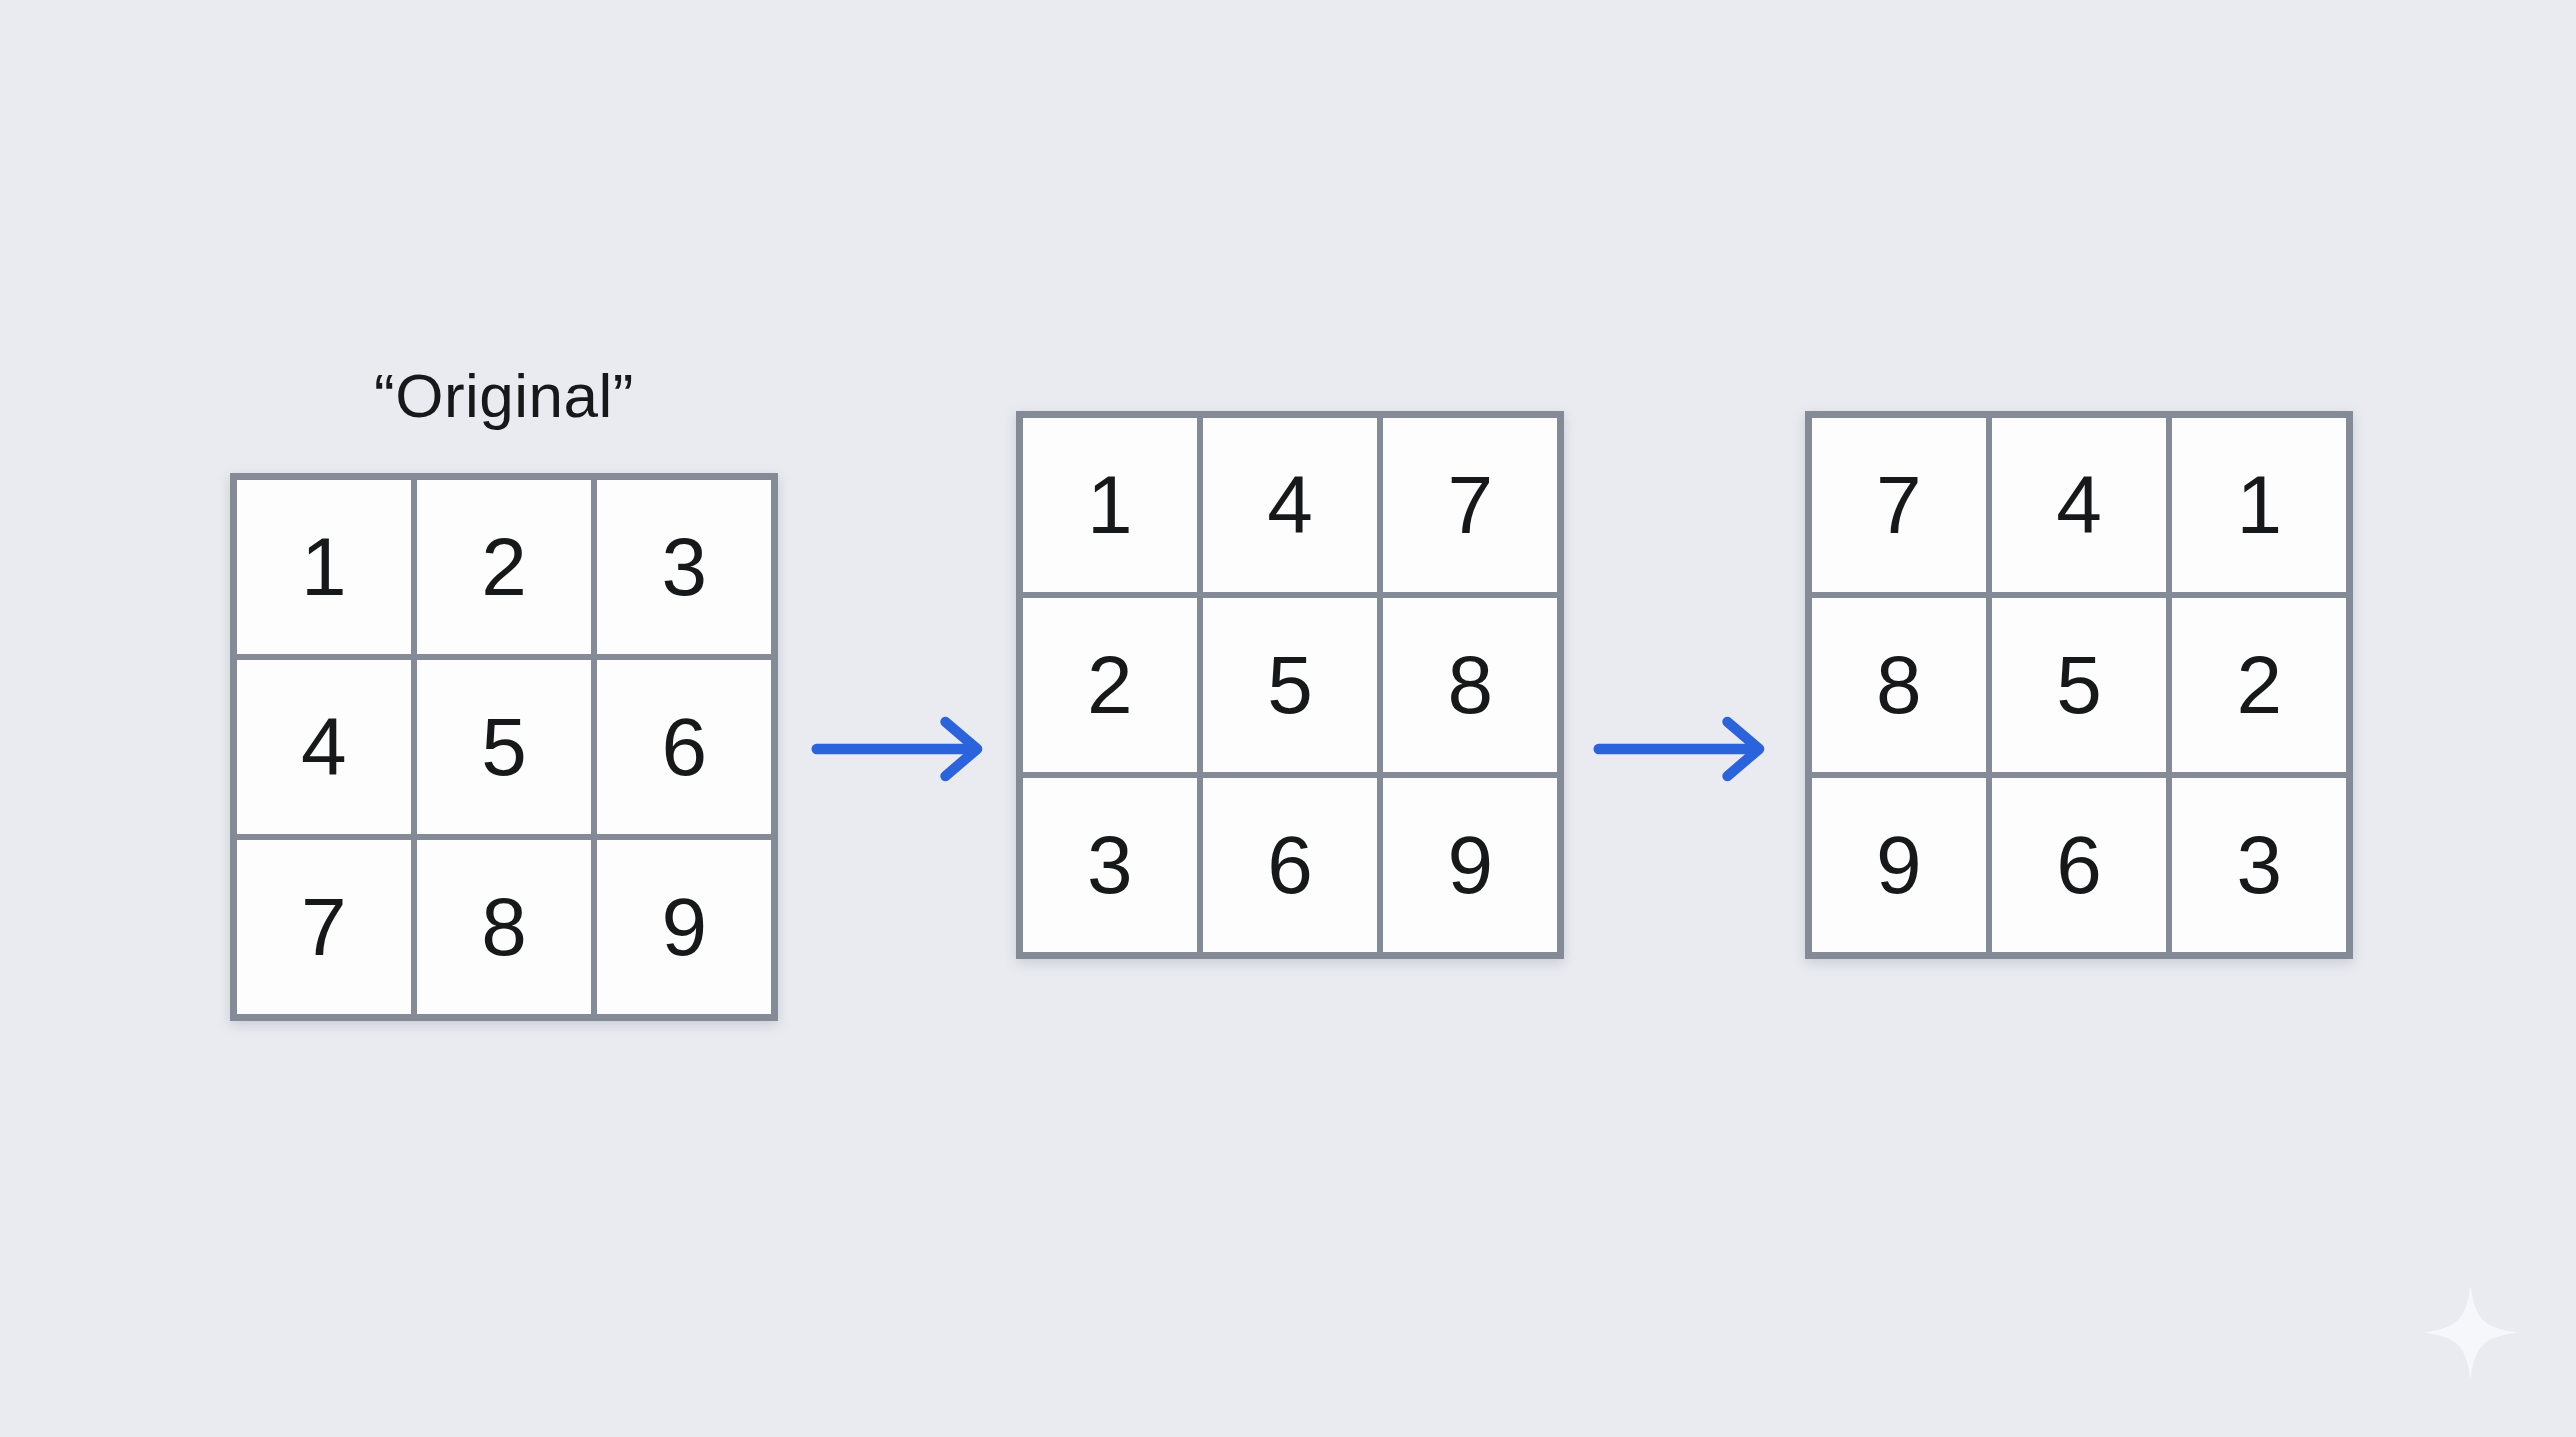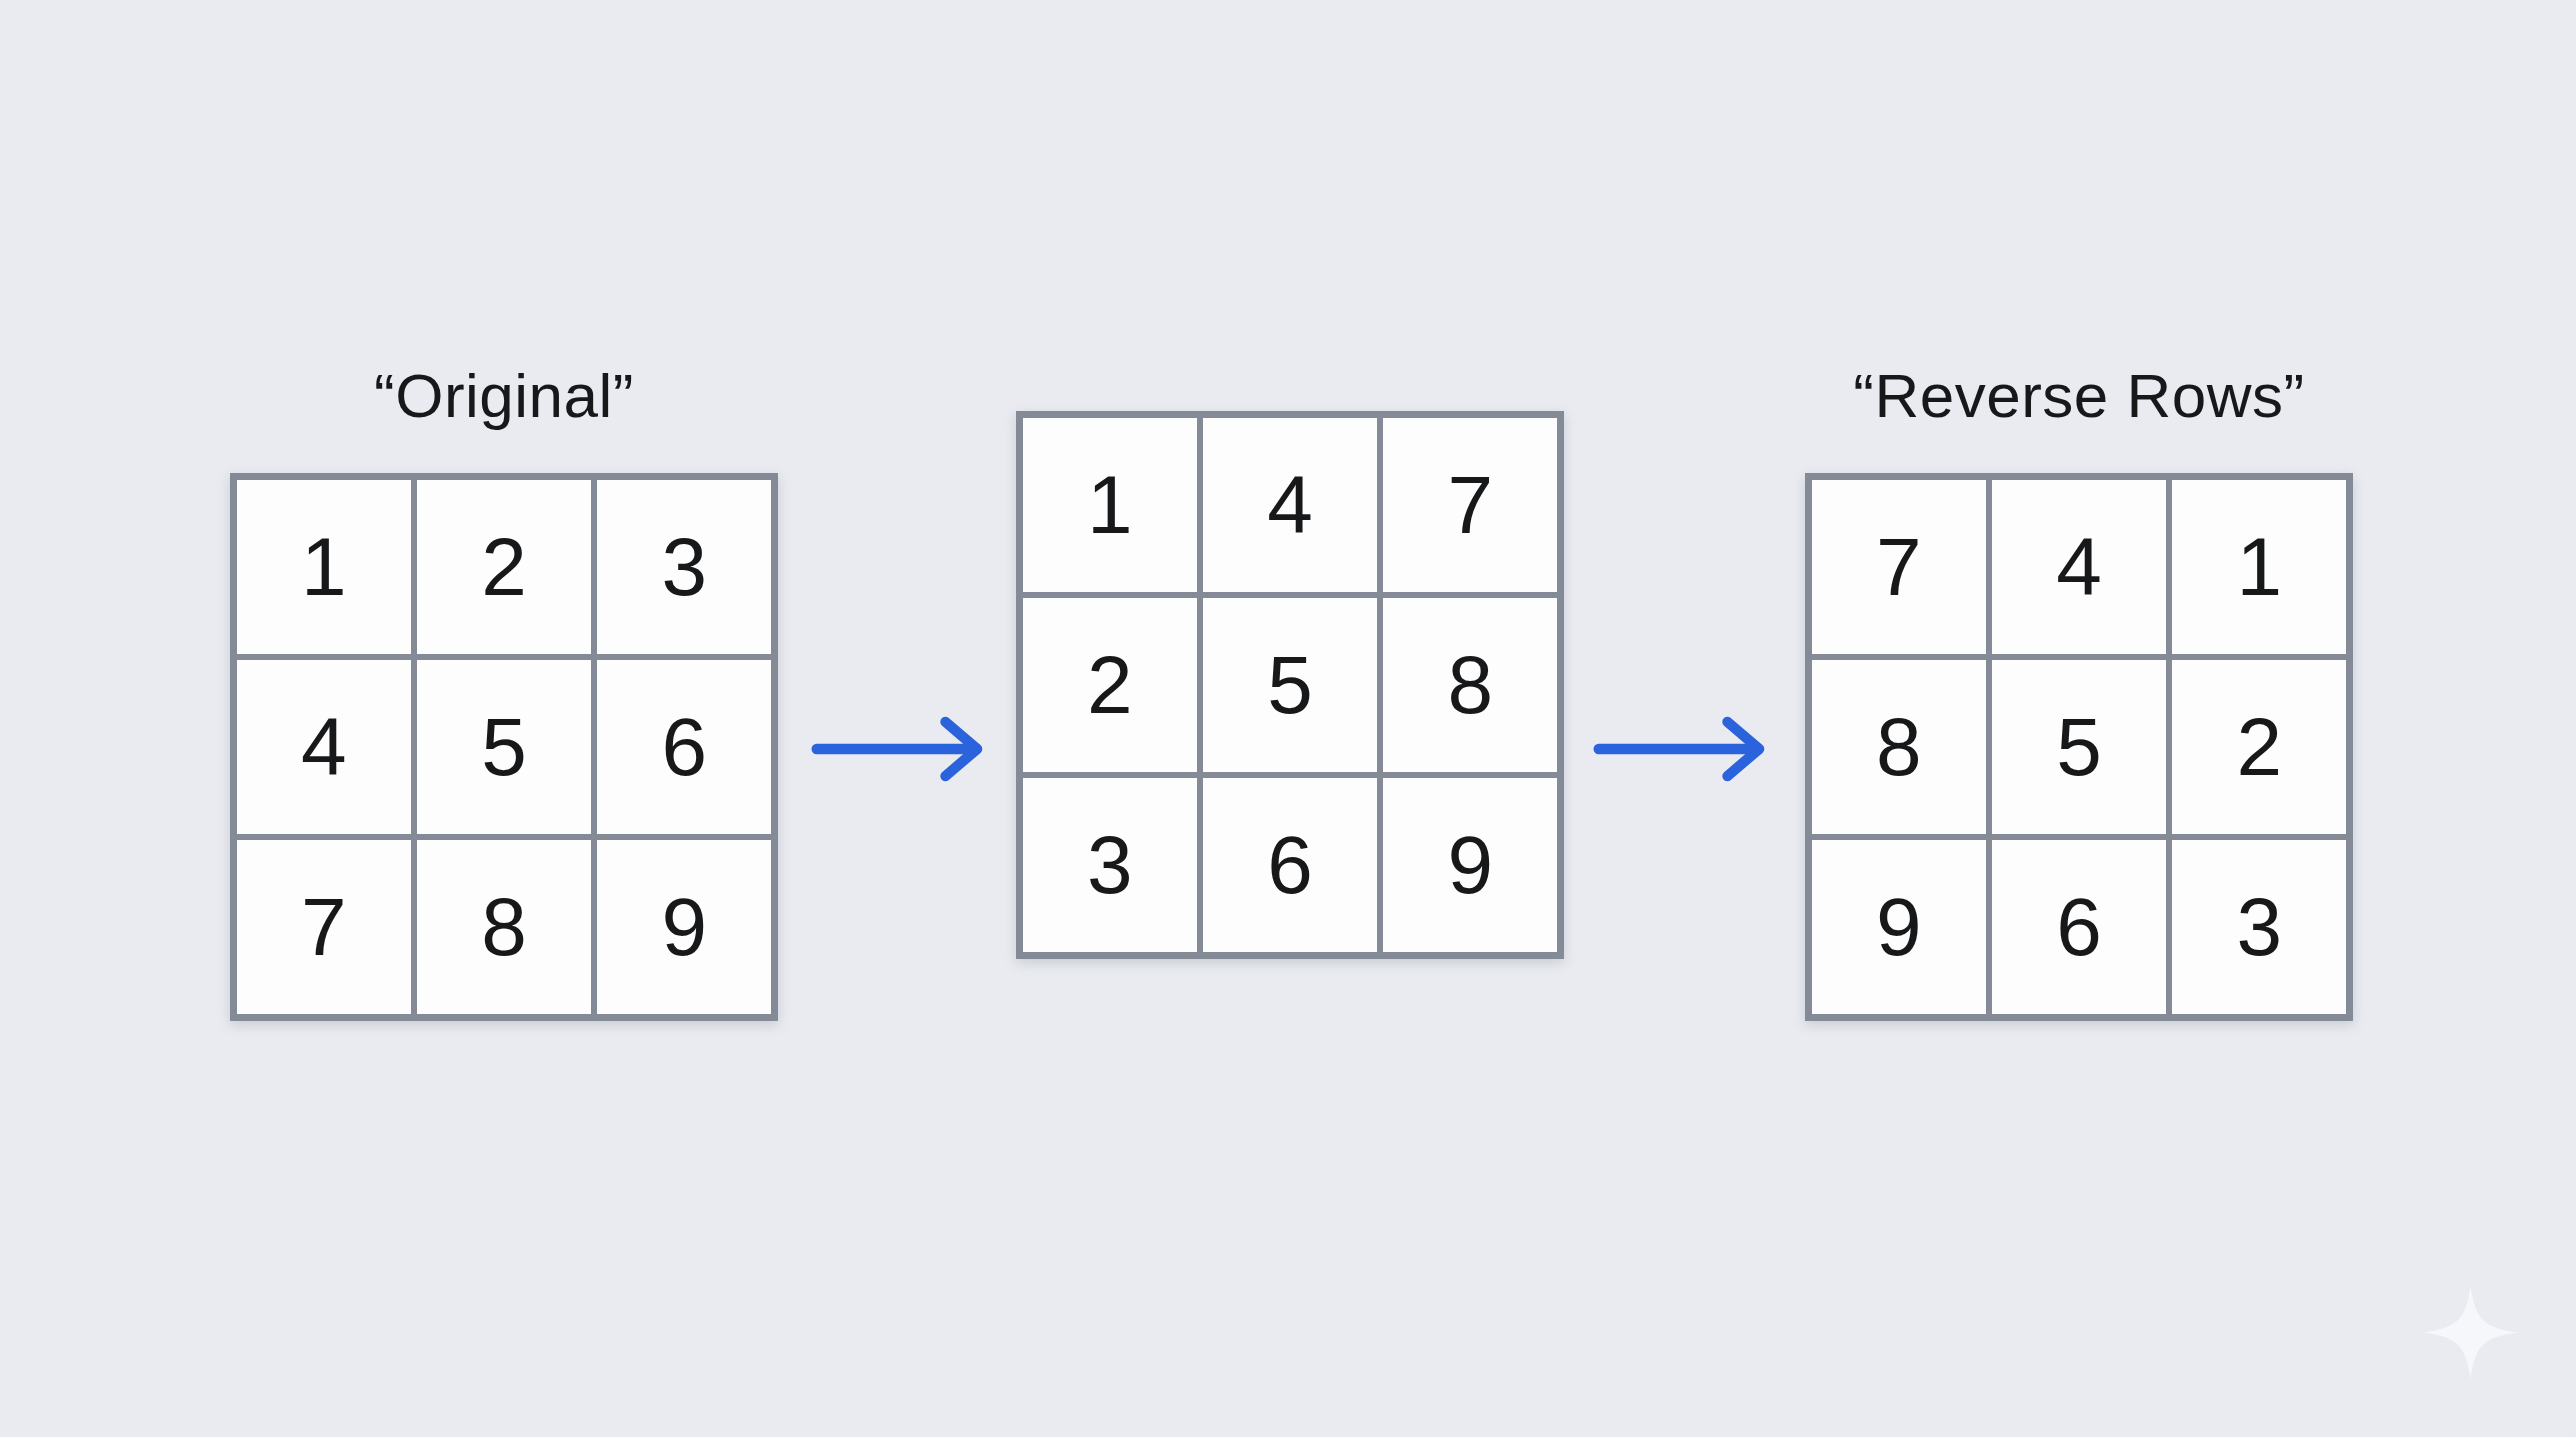--- a/index.html
+++ b/index.html
@@ -113,21 +113,20 @@
       <div class="cell">9</div>
     </div>
   </section>
 
   <svg class="arrow" style="left:1591px; top:693px" viewBox="0 0 200 120" aria-hidden="true">
     <line x1="8" y1="60" x2="174" y2="60"></line>
     <polyline points="146,31 180,60 146,89"></polyline>
   </svg>
 
   <section class="panel" style="left:1805px">
-    <div class="panel-title">“Reverse Rows”</div>
     <div class="matrix">
       <div class="cell">7</div>
       <div class="cell">4</div>
       <div class="cell">1</div>
       <div class="cell">8</div>
       <div class="cell">5</div>
       <div class="cell">2</div>
       <div class="cell">9</div>
       <div class="cell">6</div>
       <div class="cell">3</div>

